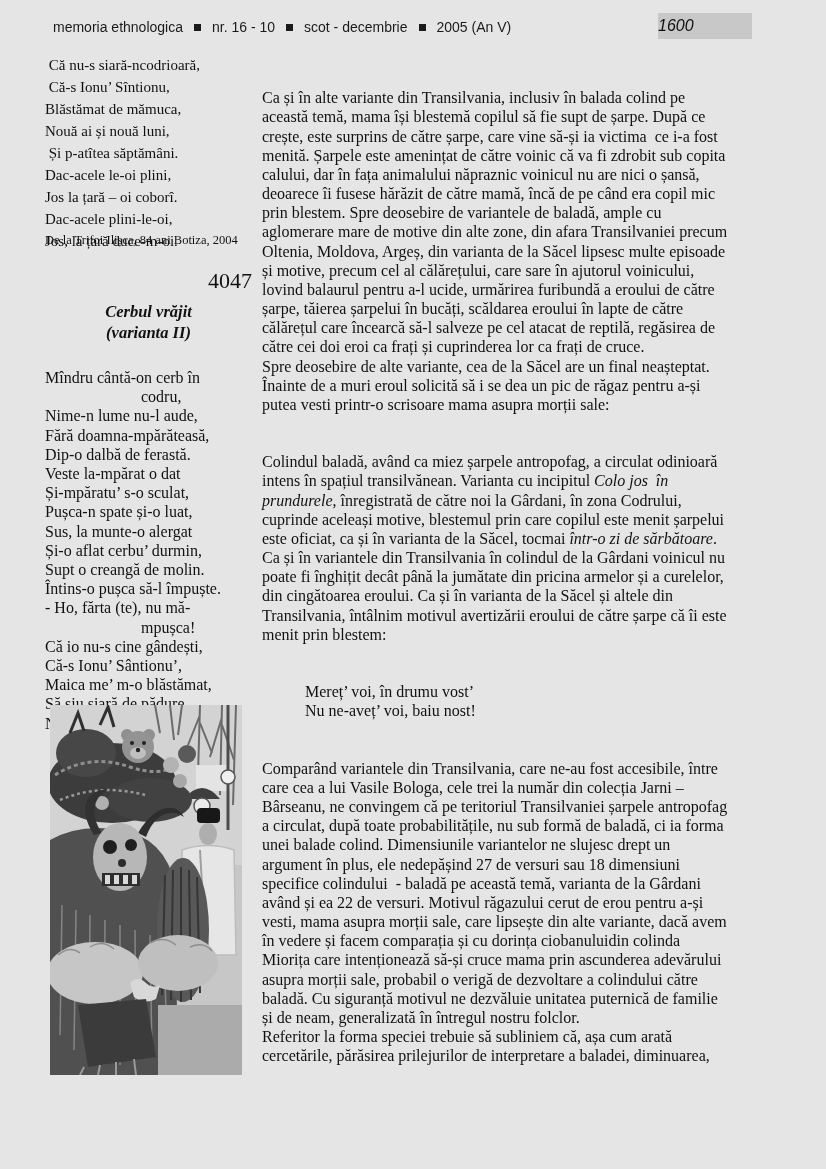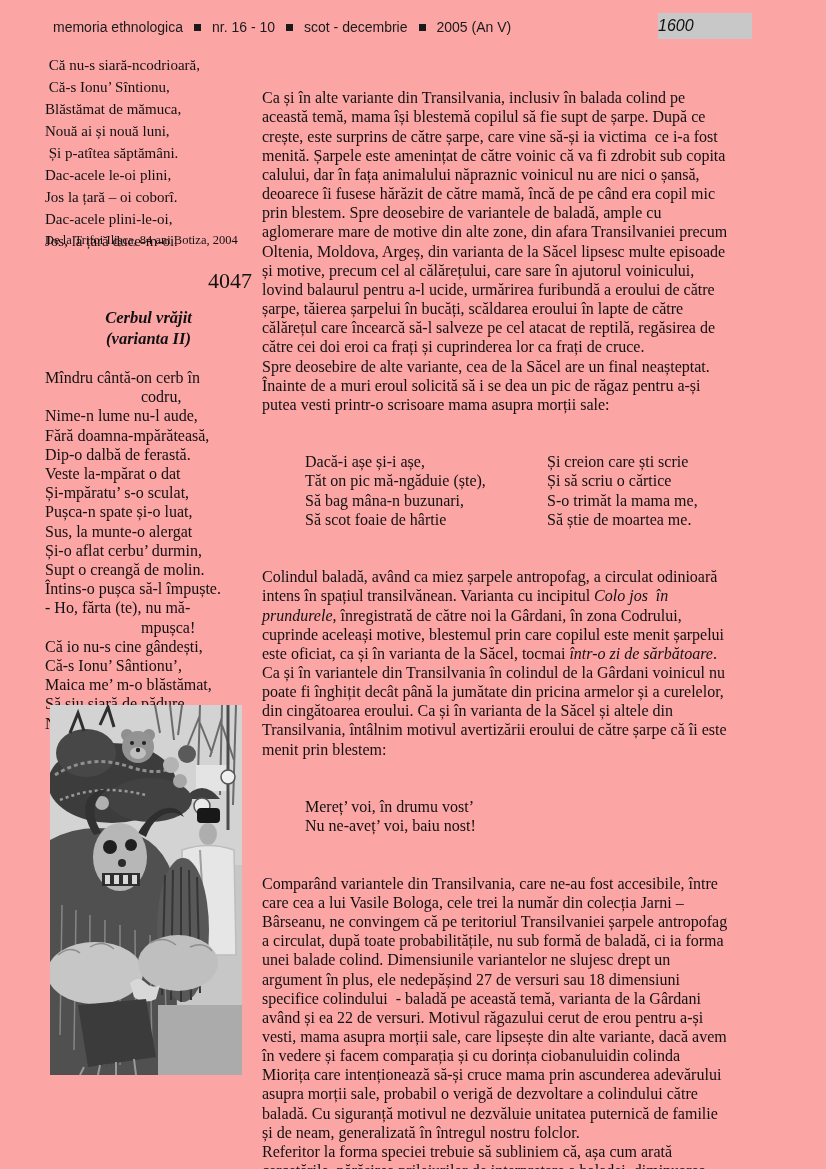--- a/index.html
+++ b/index.html
@@ -1,18 +1,18 @@
 <!DOCTYPE html>
 <html><head>
 <meta charset="utf-8">
 <style>
   * { margin:0; padding:0; box-sizing:border-box; }
   html,body { background:#ffffff; }
   .page {
-    position:relative; width:826px; height:1169px; background:#fca5a5;
+    position:relative; width:826px; height:1169px; background:#e5e5e5;
     font-family:"Liberation Serif","DejaVu Serif",serif; color:#111;
     overflow:hidden;
   }
   
   .header {
     position:absolute; left:53px; top:15px; height:24px;
     display:flex; align-items:center; gap:11px;
     font-family:"Liberation Sans","DejaVu Sans",sans-serif;
     font-size:14px; color:#1a1a1a; white-space:nowrap;
   }
@@ -36,21 +36,21 @@
     position:absolute; left:0; top:233px; width:220px;
     font-size:12.5px; line-height:15px;
   }
   .item-number {
     position:absolute; left:0; top:268px; width:207px;
     text-align:right; font-size:22px;
   }
   .poem-title {
     position:absolute; left:0; top:301px; width:207px;
     text-align:center; font-weight:bold; font-style:italic;
-    font-size:16.5px; line-height:21px;margin-top:6px;
+    font-size:16.5px; line-height:21px;
   }
   .poem-body {
     position:absolute; left:0; top:346px; width:230px;
     font-size:16px; line-height:19.2px;margin-top:22px;
   }
   .photo {
     position:absolute; left:50px; top:705px; width:192px; height:370px;
     background:#cccccc; overflow:hidden;
   }
   .photo svg { display:block; width:100%; height:100%; }
@@ -218,27 +218,20 @@
 aglomerare mare de motive din alte zone, din afara Transilvaniei precum
 Oltenia, Moldova, Argeș, din varianta de la Săcel lipsesc multe episoade
 și motive, precum cel al călărețului, care sare în ajutorul voinicului,
 lovind balaurul pentru a-l ucide, urmărirea furibundă a eroului de către
 șarpe, tăierea șarpelui în bucăți, scăldarea eroului în lapte de către
 călărețul care încearcă să-l salveze pe cel atacat de reptilă, regăsirea de
 către cei doi eroi ca frați și cuprinderea lor ca frați de cruce.
 Spre deosebire de alte variante, cea de la Săcel are un final neașteptat.
 Înainte de a muri eroul solicită să i se dea un pic de răgaz pentru a-și
 putea vesti printr-o scrisoare mama asupra morții sale:</div>
-    <div class="verse-block"><div class="verse-left-1">Dacă-i așe și-i așe,
-Tăt on pic mă-ngăduie (ște),
-Să bag mâna-n buzunari,
-Să scot foaie de hârtie</div><div>Și creion care ști scrie
-Și să scriu o cărtice
-S-o trimăt la mama me,
-Să știe de moartea me.</div></div>
     <div><span>Colindul baladă, având ca miez șarpele antropofag, a circulat odinioară
 intens în spațiul transilvănean. Varianta cu incipitul </span><i>Colo jos  în
 prundurele</i><span>, înregistrată de către noi la Gârdani, în zona Codrului,
 cuprinde aceleași motive, blestemul prin care copilul este menit șarpelui
 este oficiat, ca și în varianta de la Săcel, tocmai </span><i>într-o zi de sărbătoare</i><span>.
 Ca și în variantele din Transilvania în colindul de la Gârdani voinicul nu
 poate fi înghițit decât până la jumătate din pricina armelor și a curelelor,
 din cingătoarea eroului. Ca și în varianta de la Săcel și altele din
 Transilvania, întâlnim motivul avertizării eroului de către șarpe că îi este
 menit prin blestem:</span></div>

